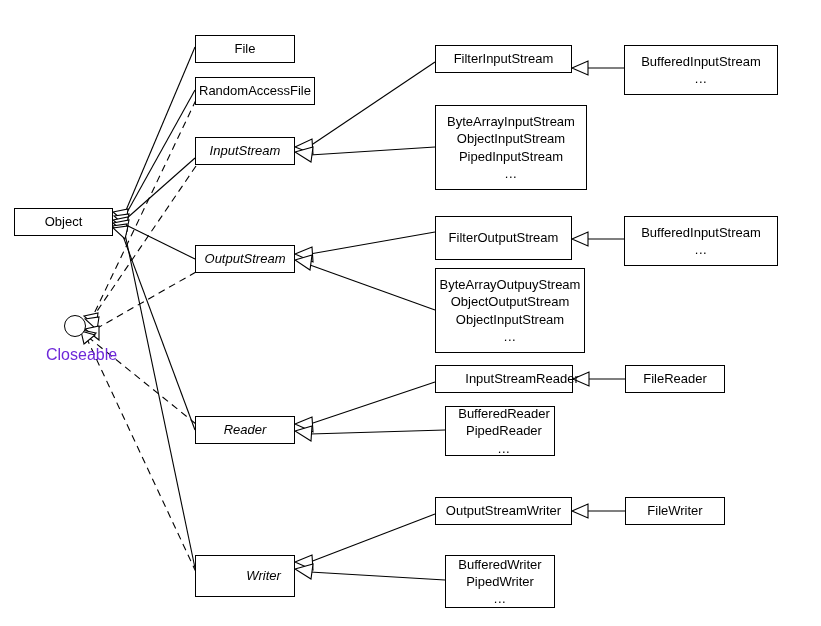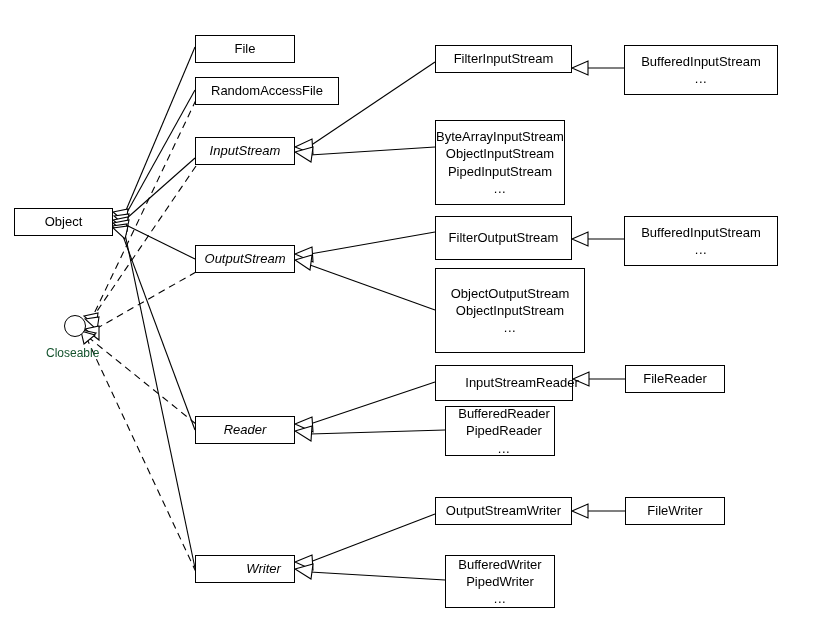--- a/index.html
+++ b/index.html
@@ -53,22 +53,22 @@
   .iface-circle {
     position: absolute;
     box-sizing: border-box;
     border: 1px solid #000000;
     border-radius: 50%;
     background: #ffffff;
     z-index: 6;
   }
   .iface-label {
     position: absolute;
-    font-size: 12px;
-    color: #14532d;
+    font-size: 16px;
+    color: #6d28d9;
     white-space: nowrap;
     z-index: 6;
   }
 </style>
 </head>
 <body>
 
 <div id="diagram-root">
 
   <svg id="edge-layer" width="821" height="626" viewBox="0 0 821 626">
@@ -166,72 +166,73 @@
     <span class="cls-line">Object</span>
   </div>
 
   <div class="iface-circle" style="left:64px; top:315px; width:22px; height:22px;"></div>
   <div class="iface-label" style="left:46px; top:346px;">Closeable</div>
 
   <div class="uml-box" style="left:195px; top:35px; width:100px; height:28px;">
     <span class="cls-line">File</span>
   </div>
 
-  <div class="uml-box" style="left:195px; top:77px; width:144px; height:28px;">
+  <div class="uml-box" style="left:195px; top:77px; width:120px; height:28px;">
     <span class="cls-line">RandomAccessFile</span>
   </div>
 
   <div class="uml-box abstract" style="left:195px; top:137px; width:100px; height:28px;">
     <span class="cls-line">InputStream</span>
   </div>
 
   <div class="uml-box abstract" style="left:195px; top:245px; width:100px; height:28px;">
     <span class="cls-line">OutputStream</span>
   </div>
 
   <div class="uml-box abstract" style="left:195px; top:416px; width:100px; height:28px;">
     <span class="cls-line">Reader</span>
   </div>
 
-  <div class="uml-box abstract" style="left:195px; top:555px; width:100px; height:28px;padding-left:37px;">
+  <div class="uml-box abstract" style="left:195px; top:555px; width:100px; height:42px;padding-left:37px;">
     <span class="cls-line">Writer</span>
   </div>
 
   <div class="uml-box" style="left:435px; top:45px; width:137px; height:28px;">
     <span class="cls-line">FilterInputStream</span>
   </div>
 
   <div class="uml-box" style="left:624px; top:45px; width:154px; height:50px;">
     <span class="cls-line">BufferedInputStream</span>
     <span class="cls-line ellipsis">...</span>
   </div>
 
-  <div class="uml-box" style="left:435px; top:120px; width:130px; height:85px;">
+  <div class="uml-box" style="left:435px; top:105px; width:152px; height:85px;">
     <span class="cls-line">ByteArrayInputStream</span>
     <span class="cls-line">ObjectInputStream</span>
     <span class="cls-line">PipedInputStream</span>
     <span class="cls-line ellipsis">...</span>
   </div>
 
   <div class="uml-box" style="left:435px; top:216px; width:137px; height:44px;">
     <span class="cls-line">FilterOutputStream</span>
   </div>
 
   <div class="uml-box" style="left:624px; top:216px; width:154px; height:50px;">
     <span class="cls-line">BufferedInputStream</span>
     <span class="cls-line ellipsis">...</span>
   </div>
 
   <div class="uml-box" style="left:435px; top:268px; width:150px; height:85px;">
+    <span class="cls-line">ByteArrayOutpuyStream</span>
     <span class="cls-line">ObjectOutputStream</span>
     <span class="cls-line">ObjectInputStream</span>
     <span class="cls-line ellipsis">...</span>
   </div>
 
-  <div class="uml-box" style="left:435px; top:365px; width:138px; height:36px;padding-left:36px;">
+  <div class="uml-box" style="left:435px; top:365px; width:138px; height:28px;padding-left:36px;">
     <span class="cls-line">InputStreamReader</span>
   </div>
 
   <div class="uml-box" style="left:625px; top:365px; width:100px; height:28px;">
     <span class="cls-line">FileReader</span>
   </div>
 
   <div class="uml-box" style="left:445px; top:406px; width:110px; height:50px;padding-left:8px;">
     <span class="cls-line">BufferedReader</span>
     <span class="cls-line">PipedReader</span>

